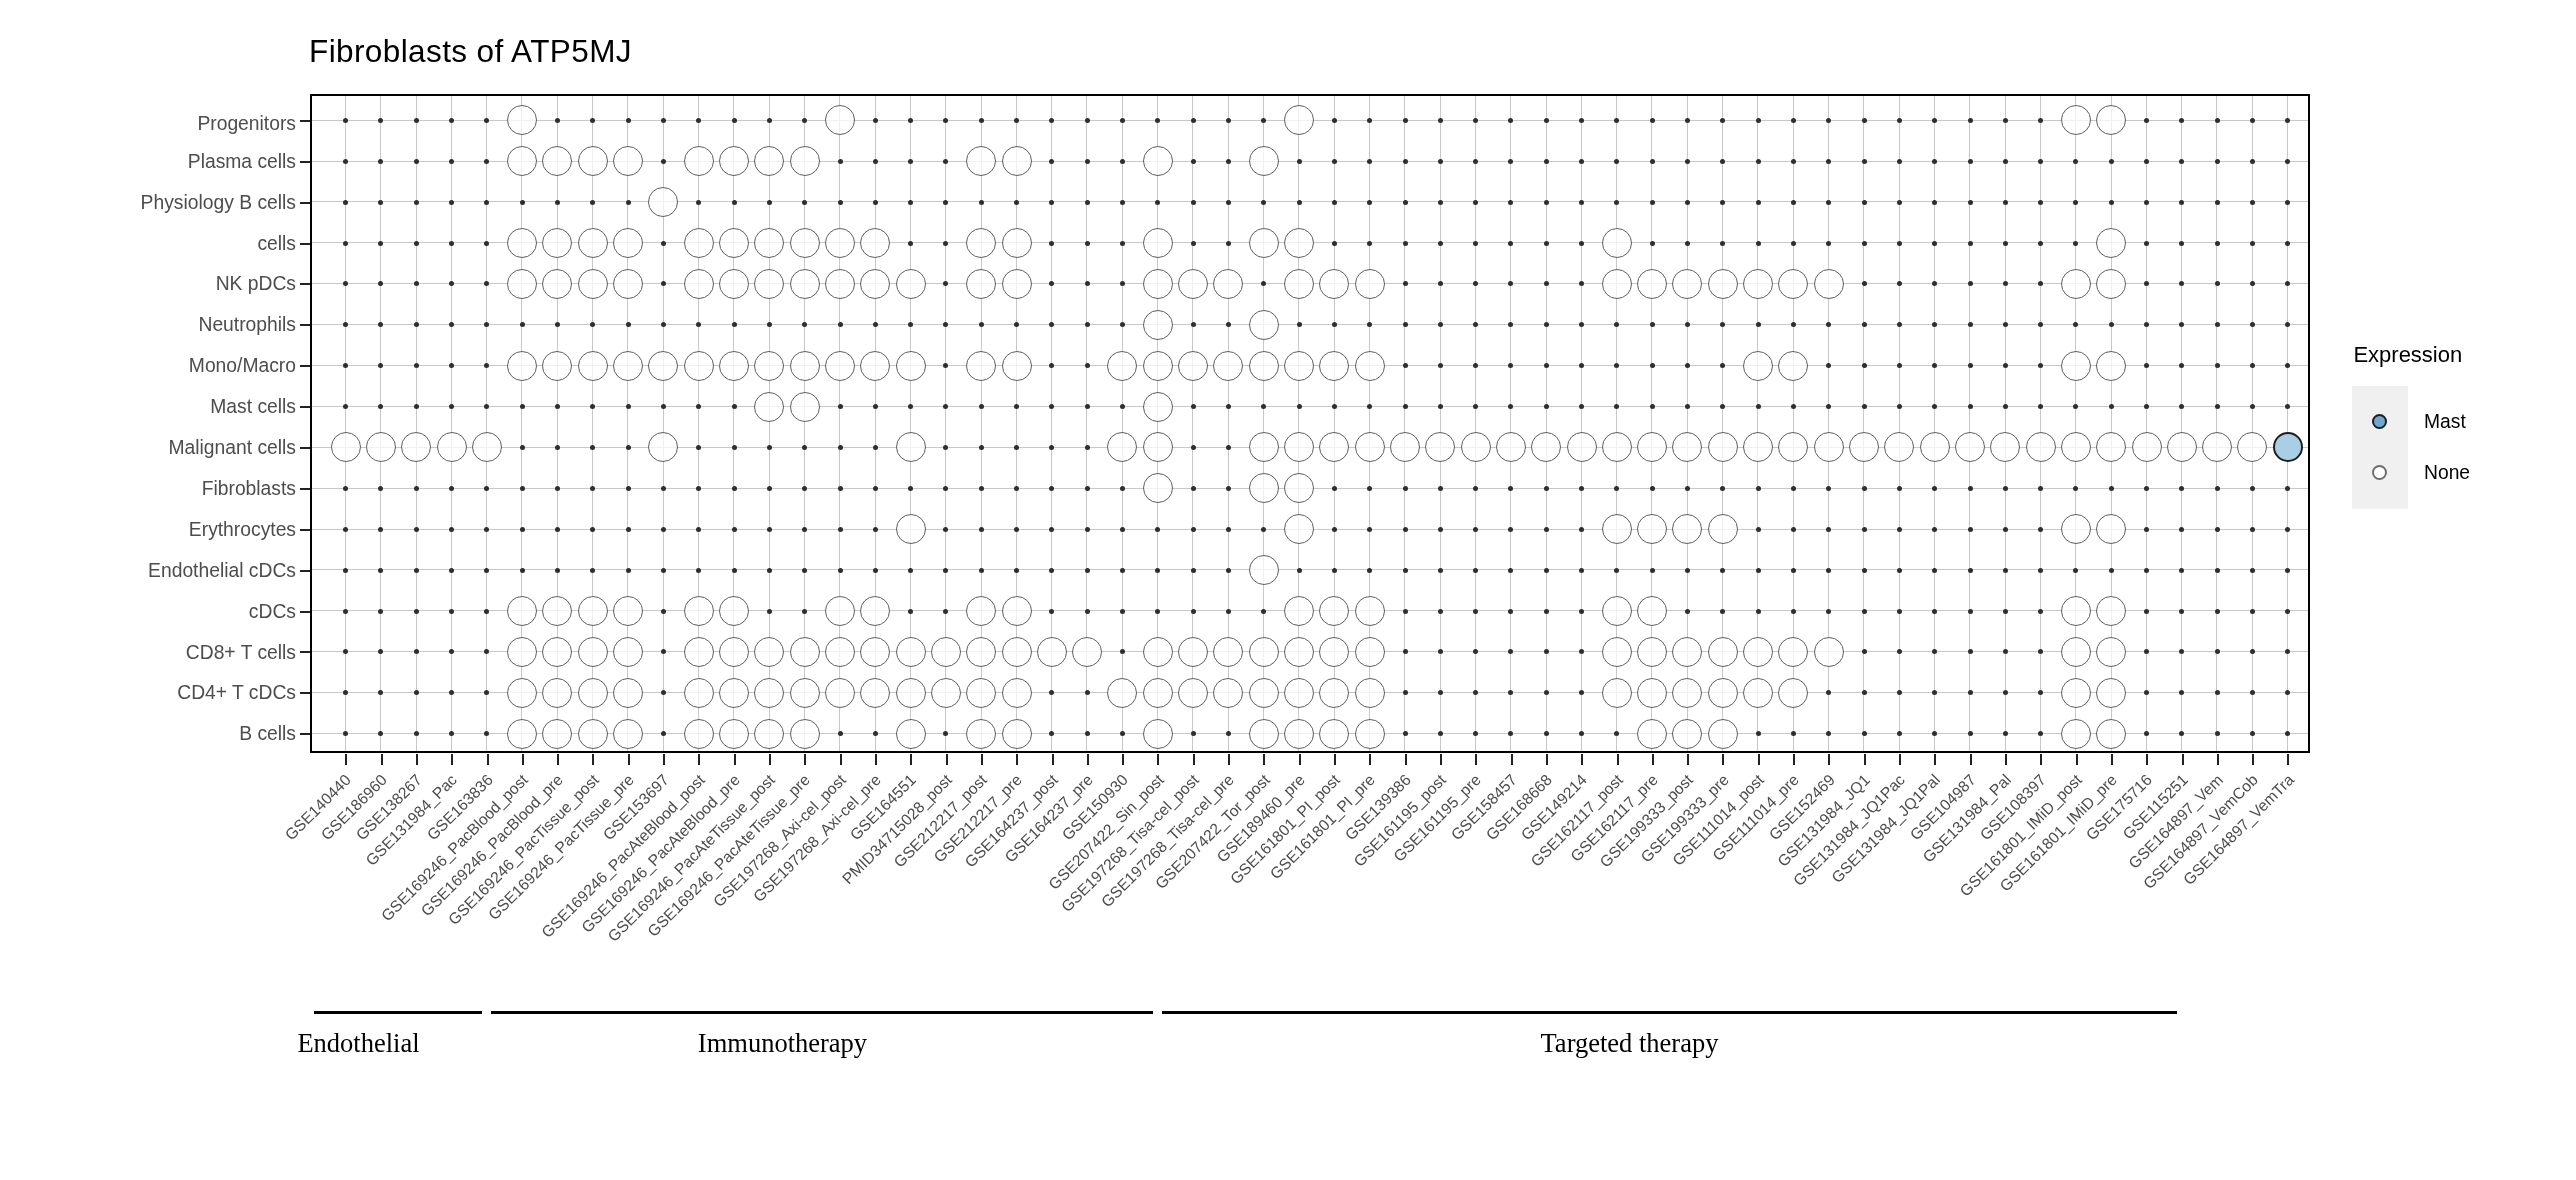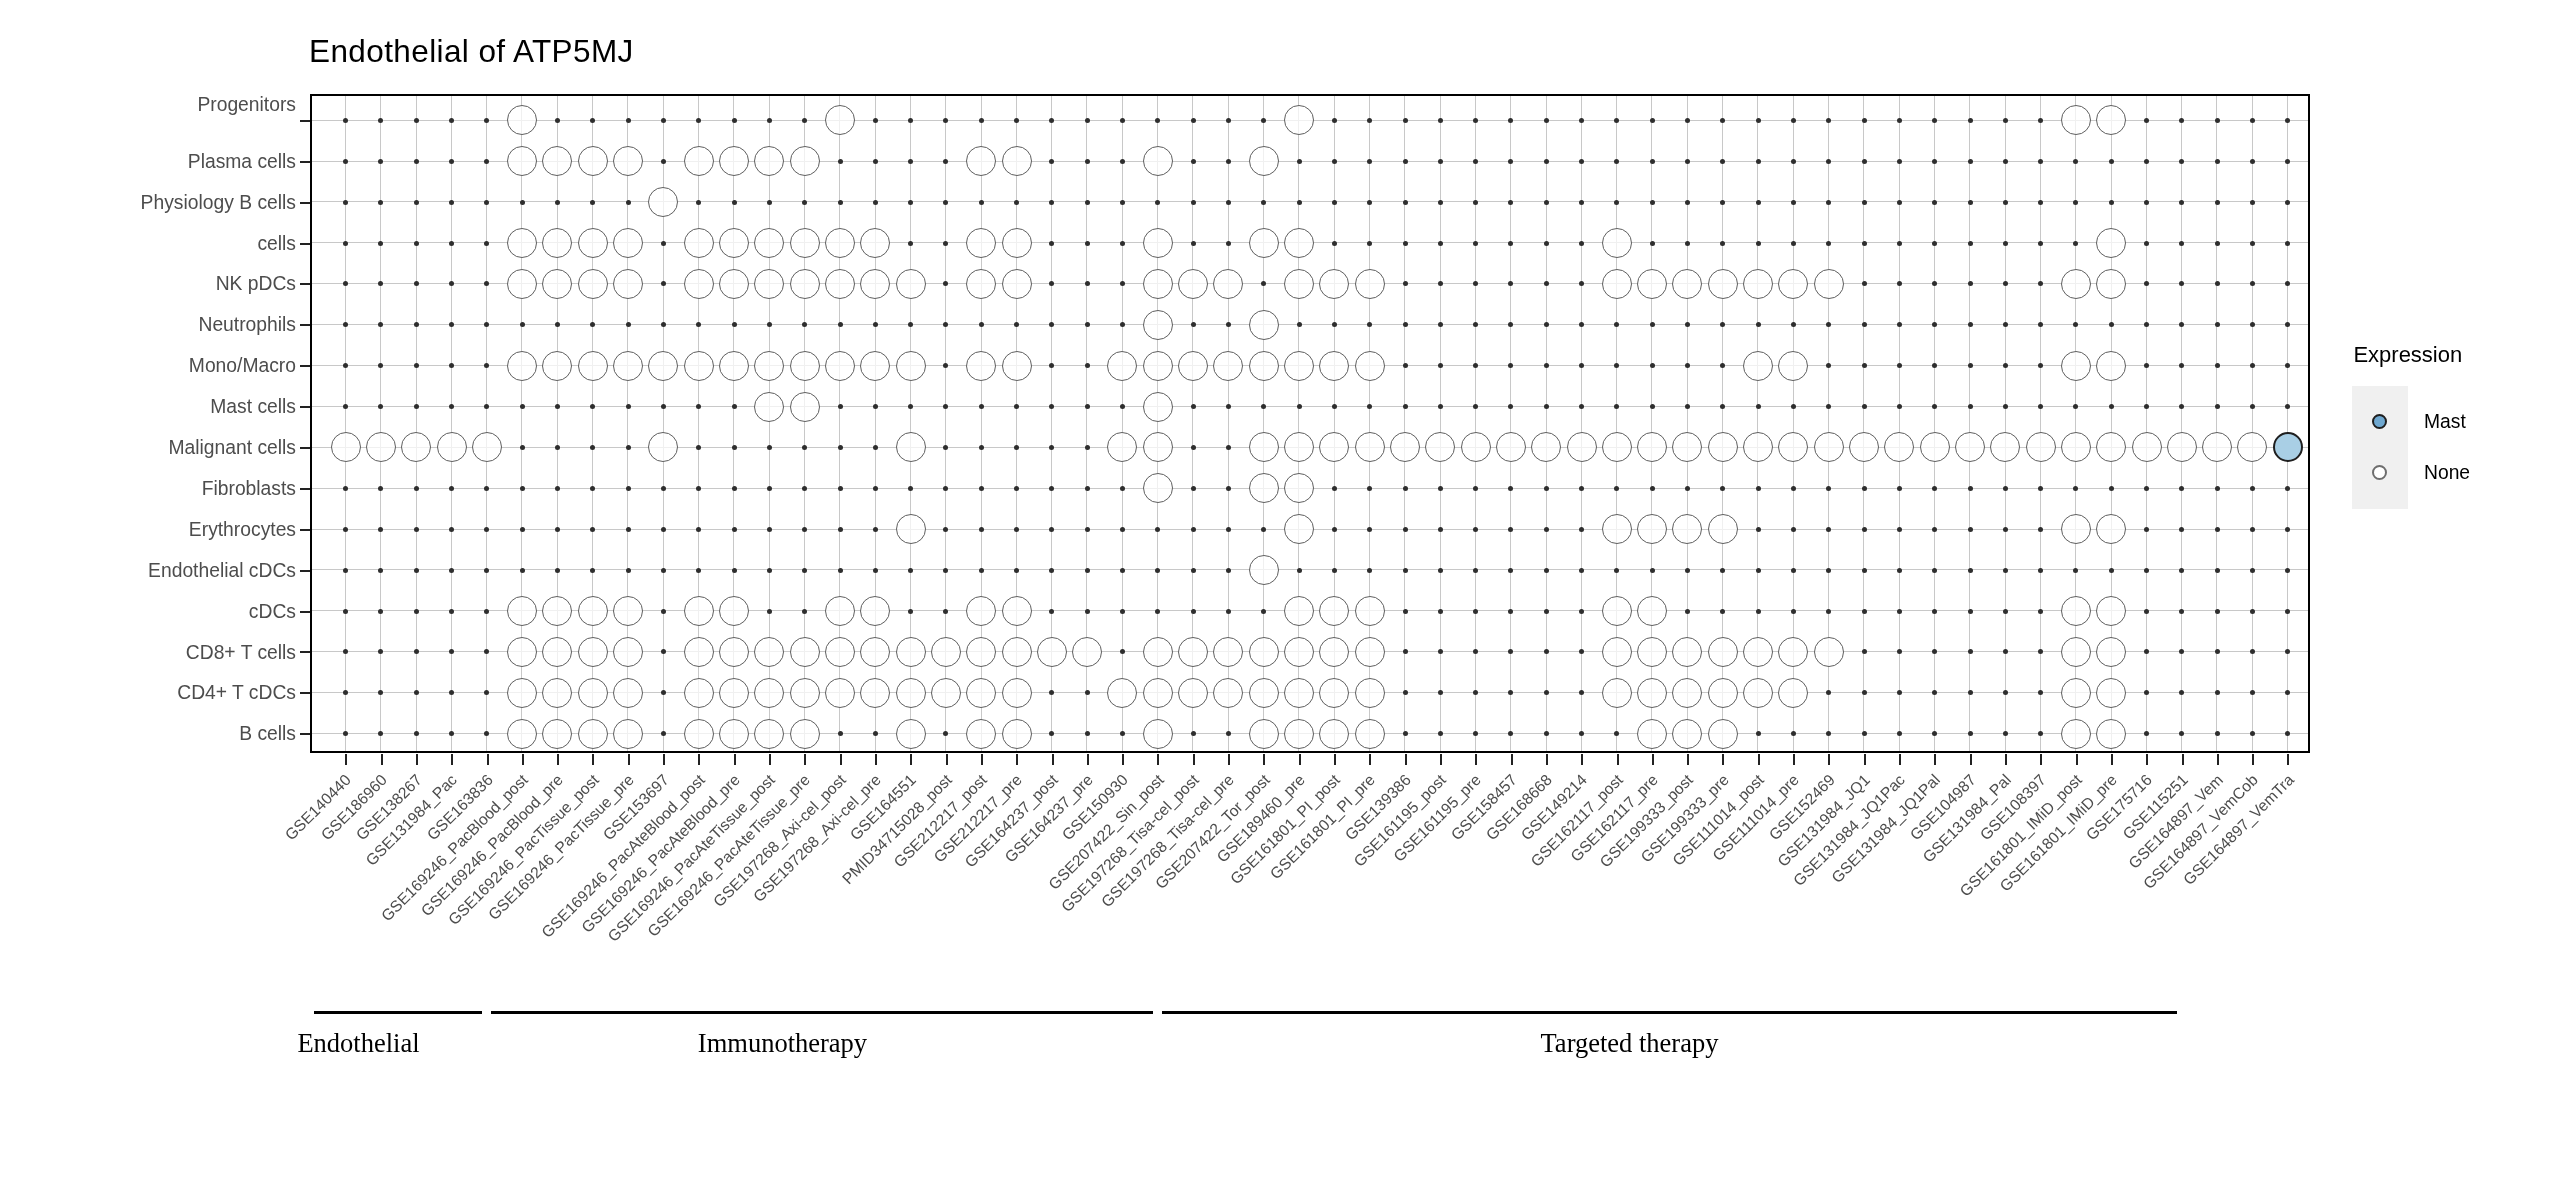--- a/index.html
+++ b/index.html
@@ -44,21 +44,21 @@
   #legend { position: absolute; left: 2352px; top: 342px; }
   .legend-title { font-size: 22px; color: #000; margin: 0 0 20px 1.4px; }
   .legend-box { background: #f0f0f0; width: 56px; padding: 18.6px 0; position: absolute; left: 0; top: 44px; height: 86px; }
   .legend-key { position: absolute; left: 20px; width: 15px; height: 15px; border-radius: 50%; box-sizing: border-box; }
   .legend-item-label { position: absolute; left: 72px; font-size: 19.3px; color: #000; white-space: nowrap; }
 </style>
 </head>
 <body>
 
 <div id="stage">
-  <div class="chart-title">Endothelial of ATP5MJ</div>
+  <div class="chart-title">Fibroblasts of ATP5MJ</div>
 
   <div id="plot">
       <div class="gl-h" style="top: 23.6px;"></div>
       <div class="gl-h" style="top: 65px;"></div>
       <div class="gl-h" style="top: 105px;"></div>
       <div class="gl-h" style="top: 146px;"></div>
       <div class="gl-h" style="top: 187px;"></div>
       <div class="gl-h" style="top: 228px;"></div>
       <div class="gl-h" style="top: 269px;"></div>
       <div class="gl-h" style="top: 310px;"></div>
@@ -1019,21 +1019,21 @@
       <div class="pt" style="left: 1784px; top: 623px; height: 30px; width: 30px; background: rgba(255, 255, 255, 0.72); border: 1.8px solid rgb(95, 95, 95);"></div>
       <div class="node-dot" style="left: 1832px; top: 635px;"></div>
       <div class="node-dot" style="left: 1867px; top: 635px;"></div>
       <div class="node-dot" style="left: 1903px; top: 635px;"></div>
       <div class="node-dot" style="left: 1938px; top: 635px;"></div>
       <div class="node-dot" style="left: 1973px; top: 635px;"></div>
     </div>
 
   <div id="y-axis">
       <div class="ytick" style="left: 300px; top: 120px;"></div>
-      <div class="ylab" style="left: 81px; top: 95px;">Progenitors</div>
+      <div class="ylab" style="left: 81px; top: 114px;">Progenitors</div>
       <div class="ytick" style="left: 300px; top: 161px;"></div>
       <div class="ylab" style="left: 81px; top: 152px;">Plasma cells</div>
       <div class="ytick" style="left: 300px; top: 202px;"></div>
       <div class="ylab" style="left: 81px; top: 193px;">Physiology B cells</div>
       <div class="ytick" style="left: 300px; top: 243px;"></div>
       <div class="ylab" style="left: 81px; top: 234px;">cells</div>
       <div class="ytick" style="left: 300px; top: 283px;"></div>
       <div class="ylab" style="left: 81px; top: 274px;">NK pDCs</div>
       <div class="ytick" style="left: 300px; top: 324px;"></div>
       <div class="ylab" style="left: 81px; top: 315px;">Neutrophils</div>

